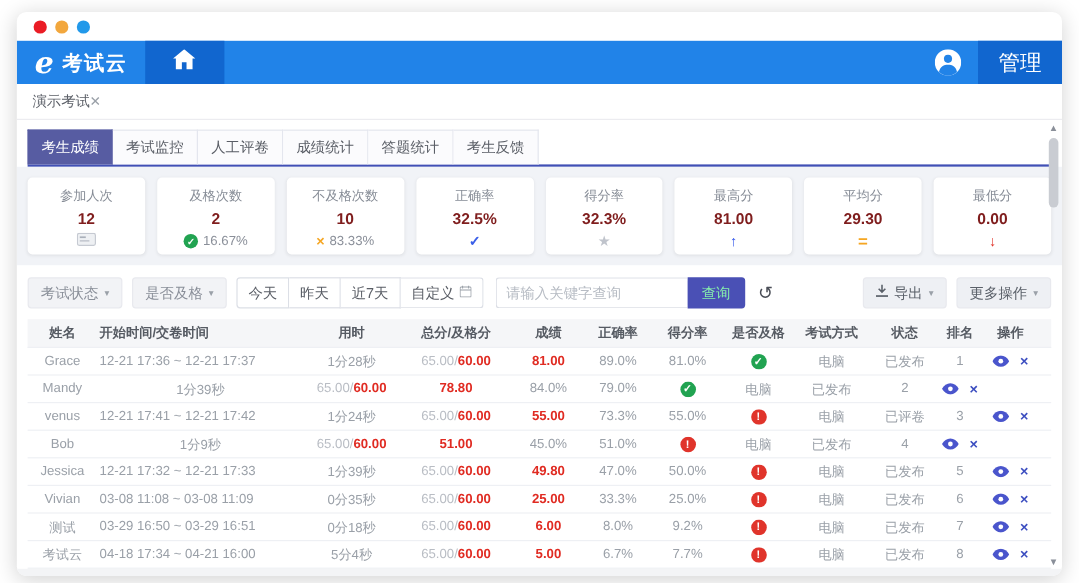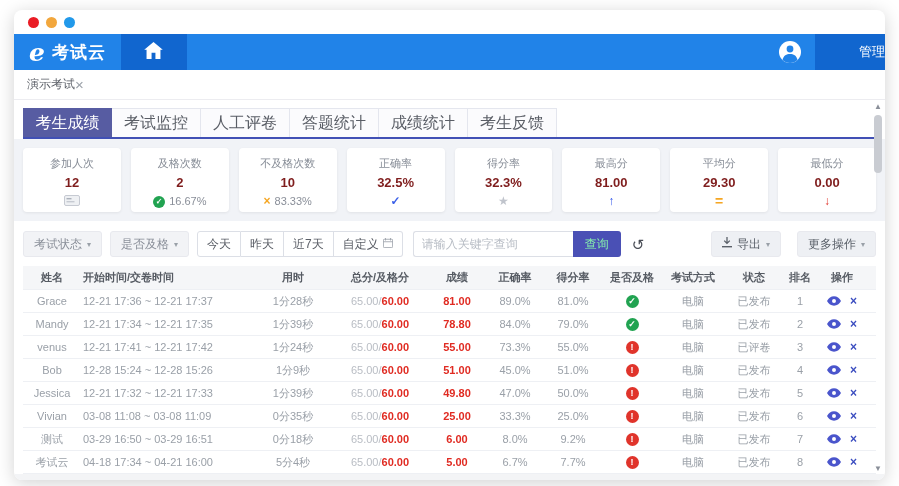--- a/index.html
+++ b/index.html
@@ -11,29 +11,29 @@
   .dot { width:11px; height:11px; border-radius:50%; }
   .dot.r{background:#ea1c25;} .dot.y{background:#f2a73d;} .dot.b{background:#2299ea;}
 
   .appbar { height:36px; background:#2183e8; display:flex; align-items:center; color:#fff; }
   .brand { display:flex; align-items:center; gap:7px; padding:0 15px; height:100%; }
   .logo-e { font-family:"DejaVu Serif",serif; font-style:italic; font-weight:bold; font-size:25px; line-height:1; }
   .brand-name { font-size:17px; font-weight:bold; letter-spacing:1px; }
   .home-block { width:66px; height:100%; background:#1166cf; display:flex; align-items:center; justify-content:center; cursor:pointer; }
   .spacer { flex:1; }
   .avatar { width:22px; height:22px; margin-right:14px; cursor:pointer; }
-  .admin-block { width:70px; height:100%; background:#1166cf; display:flex; align-items:center; justify-content:flex-end; font-size:13px; cursor:pointer; }
+  .admin-block { width:70px; height:100%; background:#1166cf; display:flex; align-items:center; justify-content:center; font-size:18px; cursor:pointer; }
 
   .subhead { height:30px; display:flex; align-items:center; 
     padding:0 13px; border-bottom:1px solid #ececf0; color:#5a5e66; font-size:12px; }
   .close-x { color:#9aa0a8; font-size:15px; cursor:pointer; }
 
   .tabbar { display:flex; margin:8px 0 0 9px; border-bottom:2px solid #4150b5; width:853px; }
-  .tab { width:89px; height:29px; display:flex; align-items:center; justify-content:center;
-    font-size:16px; color:#5a5e66; background:#fbfbfd; border:1px solid #e4e6ee; border-left:none; border-bottom:none; cursor:pointer; }
+  .tab { width:71px; height:29px; display:flex; align-items:center; justify-content:center;
+    font-size:12px; color:#5a5e66; background:#fbfbfd; border:1px solid #e4e6ee; border-left:none; border-bottom:none; cursor:pointer; }
   .tab:first-child { border-left:1px solid #e4e6ee; }
   .tab.active { background:#575ca2; color:#fff; border-color:#575ca2; }
 
   .statsband { background:#f1f3f7; padding:9px; display:flex; gap:10px;justify-content:center; }
   .card { flex:1; background:#fff; border-radius:4px; box-shadow:0 1px 3px rgba(0,0,0,.07);
     text-align:center; padding:8px 2px 6px; height:64px; }
   .card .lbl { font-size:11px; color:#868c96; }
   .card .val { font-size:13px; font-weight:bold; color:#7f1d1d; margin-top:4px; }
   .card .sub { margin-top:4px; font-size:11px; height:14px; display:flex; align-items:center; justify-content:center; gap:4px; }
   .ic-circle { width:12px; height:12px; border-radius:50%; display:inline-flex; align-items:center;
@@ -49,21 +49,21 @@
     color:#5a5e66; display:flex; align-items:center; gap:4px; cursor:pointer; }
   .sbtn:first-child { border-left:1px solid #dcdfe6; border-radius:3px 0 0 3px; }
   .sbtn:last-child { border-radius:0 3px 3px 0; }
   .searchwrap { display:flex; margin-left:2px; }
   .searchwrap input { width:160px; height:26px; border:1px solid #dcdfe6; border-right:none;
     border-radius:3px 0 0 3px; padding:0 8px; font-size:12px; color:#333; outline:none; }
   .searchwrap input::placeholder { color:#b7bcc4; }
   .qbtn { height:26px; padding:0 12px; background:#4a50b5; color:#86efac; border:none;
     border-radius:0 3px 3px 0; font-size:12px; cursor:pointer; }
   .refresh { font-size:15px; color:#4a4e57; margin-left:3px; cursor:pointer; line-height:1; }
-  .rightbtns { margin-left:auto; display:flex; gap:16px; color:#5a6069; }
+  .rightbtns { margin-left:auto; display:flex; gap:8px; color:#5a6069; }
   .rightbtns .btn { background:#eef0f4; color:#5a6069; }
 
   .table { padding:0 9px; font-size:11px; }
   .trow { display:grid; grid-template-columns:58px 172px 80px 94px 60px 56px 60px 58px 64px 58px 34px 50px;
     align-items:center; height:23px; border-bottom:1px solid #eef0f4; color:#9aa0a8; }
   .thead { background:#f5f6f8; color:#565b63; font-weight:bold; height:24px; }
   .td { text-align:center; overflow:hidden; white-space:nowrap; }
   .td.left { text-align:left; padding-left:2px; }
   .score { color:#e02b22; font-weight:bold; }
   .total-g { color:#b9bdc4; }
@@ -118,22 +118,22 @@
 
   <div class="subhead">
     <span>演示考试</span>
     <span class="close-x">×</span>
   </div>
 
   <div class="tabbar">
       <div class="tab active">考生成绩</div>
       <div class="tab">考试监控</div>
       <div class="tab">人工评卷</div>
+      <div class="tab">成绩统计</div>
       <div class="tab">答题统计</div>
-      <div class="tab">成绩统计</div>
       <div class="tab">考生反馈</div>
     </div>
 
   <div class="statsband">
       <div class="card">
         <div class="lbl">参加人次</div>
         <div class="val">12</div>
         <div class="sub">
           <span><svg width="16" height="11" viewBox="0 0 16 11">
               <rect x="0.5" y="0.5" width="15" height="10" rx="1.5" fill="#eef0f3" stroke="#c6cad2"></rect>
@@ -280,21 +280,20 @@
               <svg width="14" height="10" viewBox="0 0 24 16">
                 <path d="M12 0C7 0 2.7 3 0 8c2.7 5 7 8 12 8s9.3-3 12-8C21.3 3 17 0 12 0z" fill="#4a55cc"></path>
                 <circle cx="12" cy="8" r="3.4" fill="#fff"></circle>
               </svg>
             </span>
             <span class="xic">×</span>
           </div>
         </div>
         <div class="trow">
           <div class="td">Mandy</div>
-          <div class="td left">12-21 17:34 ~ 12-21 17:35</div>
           <div class="td">1分39秒</div>
           <div class="td"><span class="total-g">65.00</span><span class="total-g">/</span><span class="score">60.00</span></div>
           <div class="td score">78.80</div>
           <div class="td">84.0%</div>
           <div class="td">79.0%</div>
           <div class="td"><span class="passic pass-ok">✓</span></div>
           <div class="td">电脑</div>
           <div class="td">已发布</div>
           <div class="td">2</div>
           <div class="td ops">
@@ -324,21 +323,20 @@
               <svg width="14" height="10" viewBox="0 0 24 16">
                 <path d="M12 0C7 0 2.7 3 0 8c2.7 5 7 8 12 8s9.3-3 12-8C21.3 3 17 0 12 0z" fill="#4a55cc"></path>
                 <circle cx="12" cy="8" r="3.4" fill="#fff"></circle>
               </svg>
             </span>
             <span class="xic">×</span>
           </div>
         </div>
         <div class="trow">
           <div class="td">Bob</div>
-          <div class="td left">12-28 15:24 ~ 12-28 15:26</div>
           <div class="td">1分9秒</div>
           <div class="td"><span class="total-g">65.00</span><span class="total-g">/</span><span class="score">60.00</span></div>
           <div class="td score">51.00</div>
           <div class="td">45.0%</div>
           <div class="td">51.0%</div>
           <div class="td"><span class="passic pass-no">!</span></div>
           <div class="td">电脑</div>
           <div class="td">已发布</div>
           <div class="td">4</div>
           <div class="td ops">

